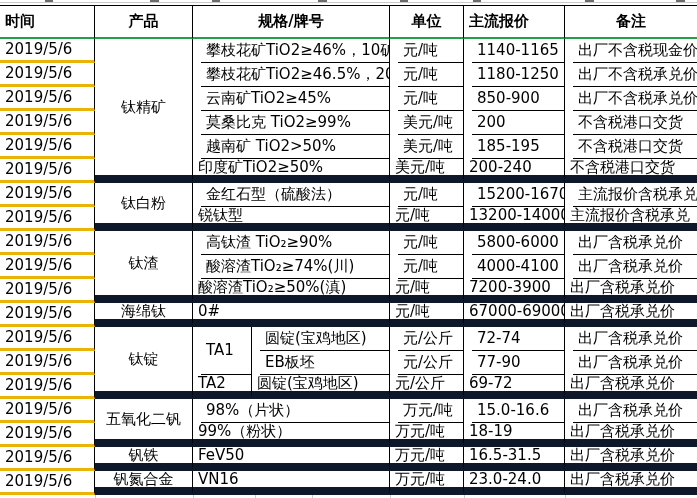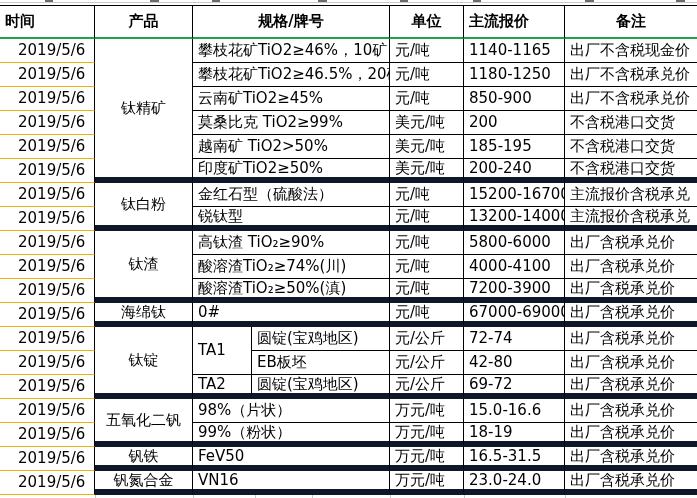--- a/index.html
+++ b/index.html
@@ -9,25 +9,25 @@
   }
   .grid{
     position:absolute;left:0;top:5px;width:697px;display:grid;
     grid-template-columns:95px 98px 59px 138px 74px 101px 132px;
     grid-template-rows:33px repeat(19,24px);
     border-top:1px solid #000;
   }
   .cell{display:flex;align-items:center;box-sizing:border-box;overflow:hidden;white-space:nowrap;background:#fff;line-height:1;}
   .hdr{font-weight:bold;border-bottom:2px solid #24a148;}
   .br{border-right:1px solid #000;}
-  .bb1{border-bottom:1px solid #000;}
-  .bb2{border-bottom:6px solid #0f172a;}
+  .bb1{border-bottom:1px solid #000;margin-left:8px;}
+  .bb2{border-bottom:8px solid #0f172a;}
   .ctr{justify-content:center;}
   .pad{padding-left:5px;}
-  .date{border-bottom:1px solid #eab308;padding-left:18px;}
+  .date{border-bottom:3px solid #eab308;padding-left:5px;}
   .topline{position:absolute;left:0;top:2px;width:697px;height:1px;background:#c9c9c9;}
   .dash{position:absolute;top:0;height:2px;background:#6b6b6b;}
   .sliver{position:absolute;left:0;top:183px;width:3px;height:21px;background:#24a148;}
   .stub{position:absolute;bottom:0;width:1px;height:4px;background:#c9c9c9;}
 </style>
 </head>
 <body>
 
 <div id="screen">
 
@@ -139,21 +139,21 @@
     <div class="cell pad br bb1" style="grid-area:5/6/6/7">200</div>
     <div class="cell pad br bb1" style="grid-area:6/6/7/7">185-195</div>
     <div class="cell pad br bb2" style="grid-area:7/6/8/7">200-240</div>
     <div class="cell pad br bb1" style="grid-area:8/6/9/7">15200-16700</div>
     <div class="cell pad br bb2" style="grid-area:9/6/10/7">13200-14000</div>
     <div class="cell pad br bb1" style="grid-area:10/6/11/7">5800-6000</div>
     <div class="cell pad br bb1" style="grid-area:11/6/12/7">4000-4100</div>
     <div class="cell pad br bb2" style="grid-area:12/6/13/7">7200-3900</div>
     <div class="cell pad br bb2" style="grid-area:13/6/14/7">67000-69000</div>
     <div class="cell pad br bb1" style="grid-area:14/6/15/7">72-74</div>
-    <div class="cell pad br bb1" style="grid-area:15/6/16/7">42-80</div>
+    <div class="cell pad br bb1" style="grid-area:15/6/16/7">77-90</div>
     <div class="cell pad br bb2" style="grid-area:16/6/17/7">69-72</div>
     <div class="cell pad br bb1" style="grid-area:17/6/18/7">15.0-16.6</div>
     <div class="cell pad br bb2" style="grid-area:18/6/19/7">18-19</div>
     <div class="cell pad br bb2" style="grid-area:19/6/20/7">16.5-31.5</div>
     <div class="cell pad br bb2" style="grid-area:20/6/21/7">23.0-24.0</div>
 
     <div class="cell pad bb1" style="grid-area:2/7/3/8">出厂不含税现金价</div>
     <div class="cell pad bb1" style="grid-area:3/7/4/8">出厂不含税承兑价</div>
     <div class="cell pad bb1" style="grid-area:4/7/5/8">出厂不含税承兑价</div>
     <div class="cell pad bb1" style="grid-area:5/7/6/8">不含税港口交货</div>

